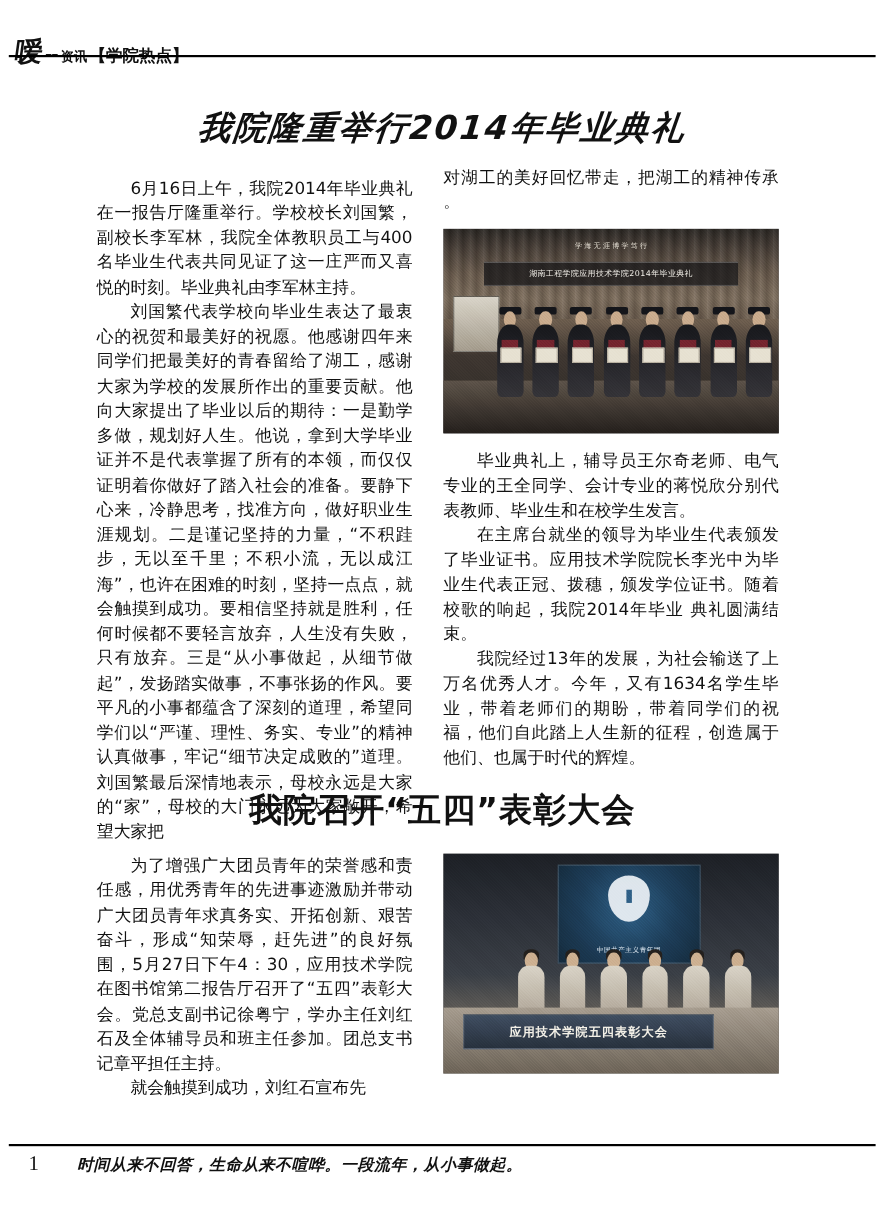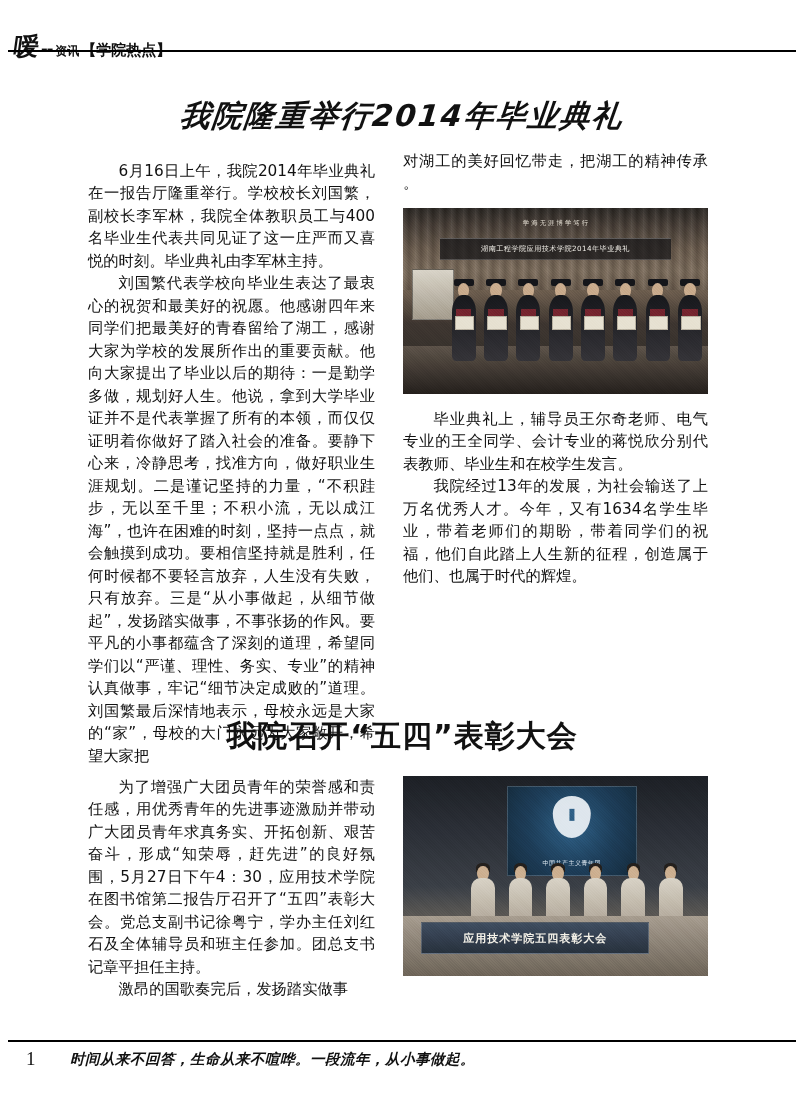--- a/index.html
+++ b/index.html
@@ -518,29 +518,30 @@
           <span class="gown"></span>
           <span class="hood"></span>
           <span class="cert"></span>
         </div>
     </div>
     <div class="p1-grain"></div>
   </div>
 
   <div class="col" id="a1-col-right-bottom">
     <p>毕业典礼上，辅导员王尔奇老师、电气专业的王全同学、会计专业的蒋悦欣分别代表教师、毕业生和在校学生发言。</p>
+    <p>在主席台就坐的领导为毕业生代表颁发了毕业证书。应用技术学院院长李光中为毕业生代表正冠、拨穗，颁发学位证书。随着校歌的响起，我院2014年毕业 典礼圆满结束。</p>
     <p>我院经过13年的发展，为社会输送了上万名优秀人才。今年，又有1634名学生毕业，带着老师们的期盼，带着同学们的祝福，他们自此踏上人生新的征程，创造属于他们、也属于时代的辉煌。</p>
   </div>
 
 
   <div class="article2-title">我院召开“五四”表彰大会</div>
 
   <div class="col" id="a2-col-left">
     <p>为了增强广大团员青年的荣誉感和责任感，用优秀青年的先进事迹激励并带动广大团员青年求真务实、开拓创新、艰苦奋斗，形成“知荣辱，赶先进”的良好氛围，5月27日下午4：30，应用技术学院在图书馆第二报告厅召开了“五四”表彰大会。党总支副书记徐粤宁，学办主任刘红石及全体辅导员和班主任参加。团总支书记章平担任主持。</p>
-    <p>激昂的国歌奏完后，发扬踏实做事</p>
+    <p>就会触摸到成功，刘红石宣布先</p>
   </div>
 
   <div class="photo" id="photo2">
     <div class="p2-bg"></div>
     <div class="p2-screen">
       <div class="p2-emblem"></div>
       <div class="p2-emblem-cross"></div>
       <div class="p2-screen-label">中国共产主义青年团</div>
     </div>
     <div class="p2-panel">

